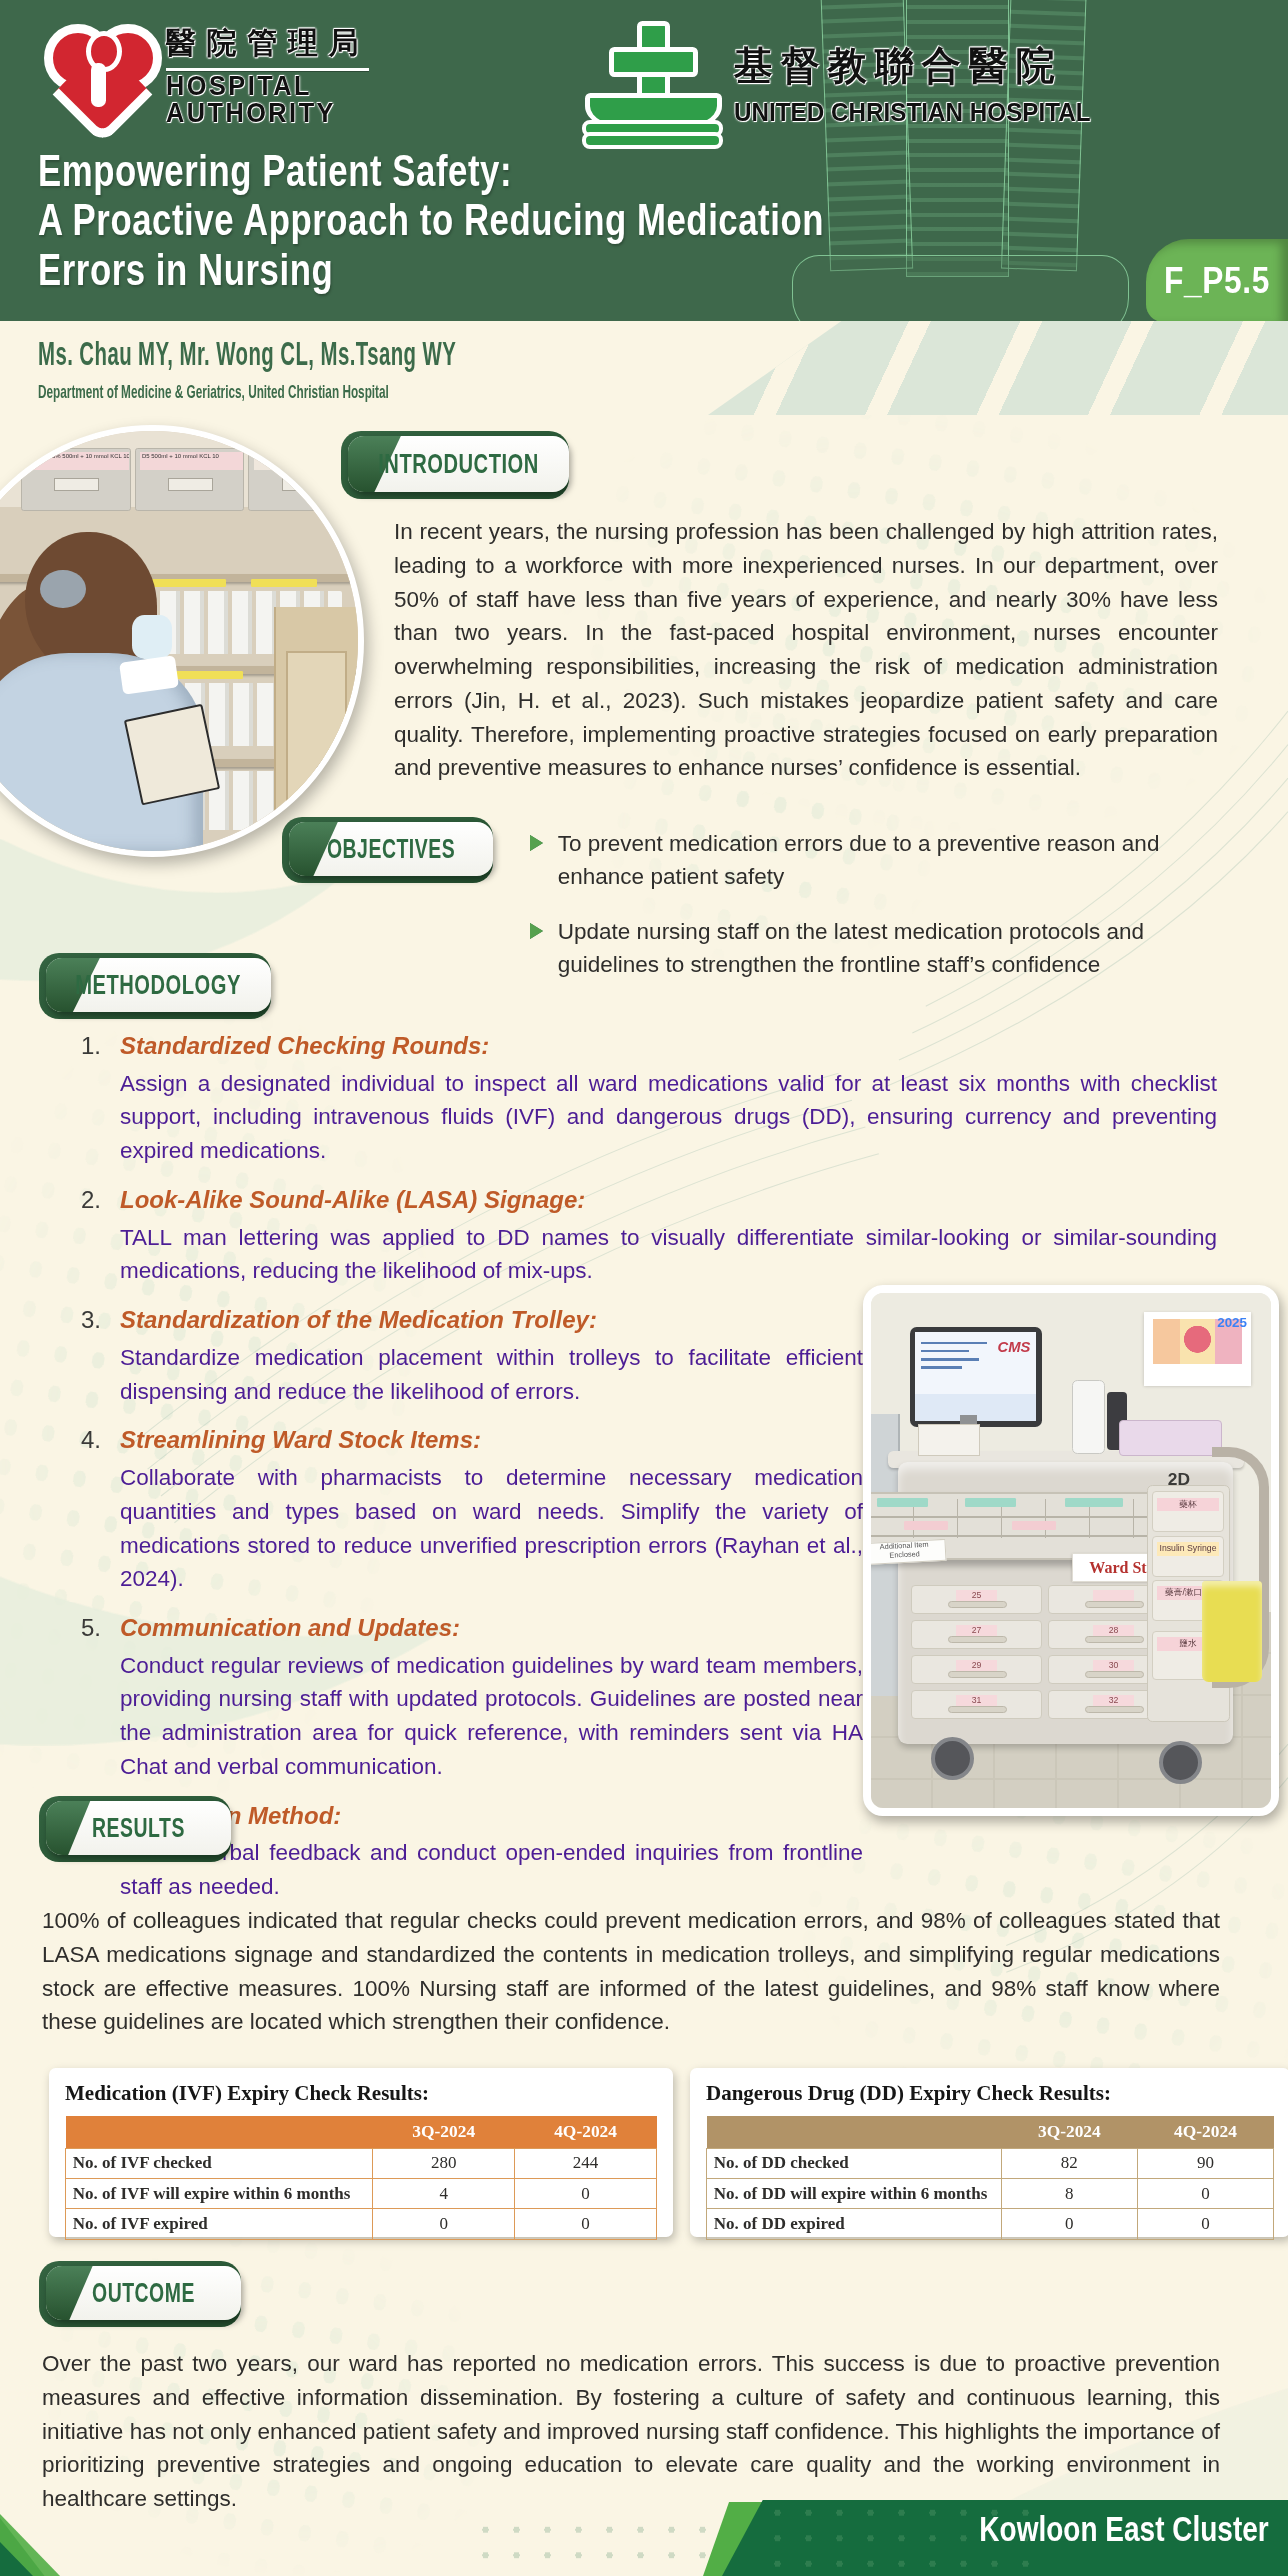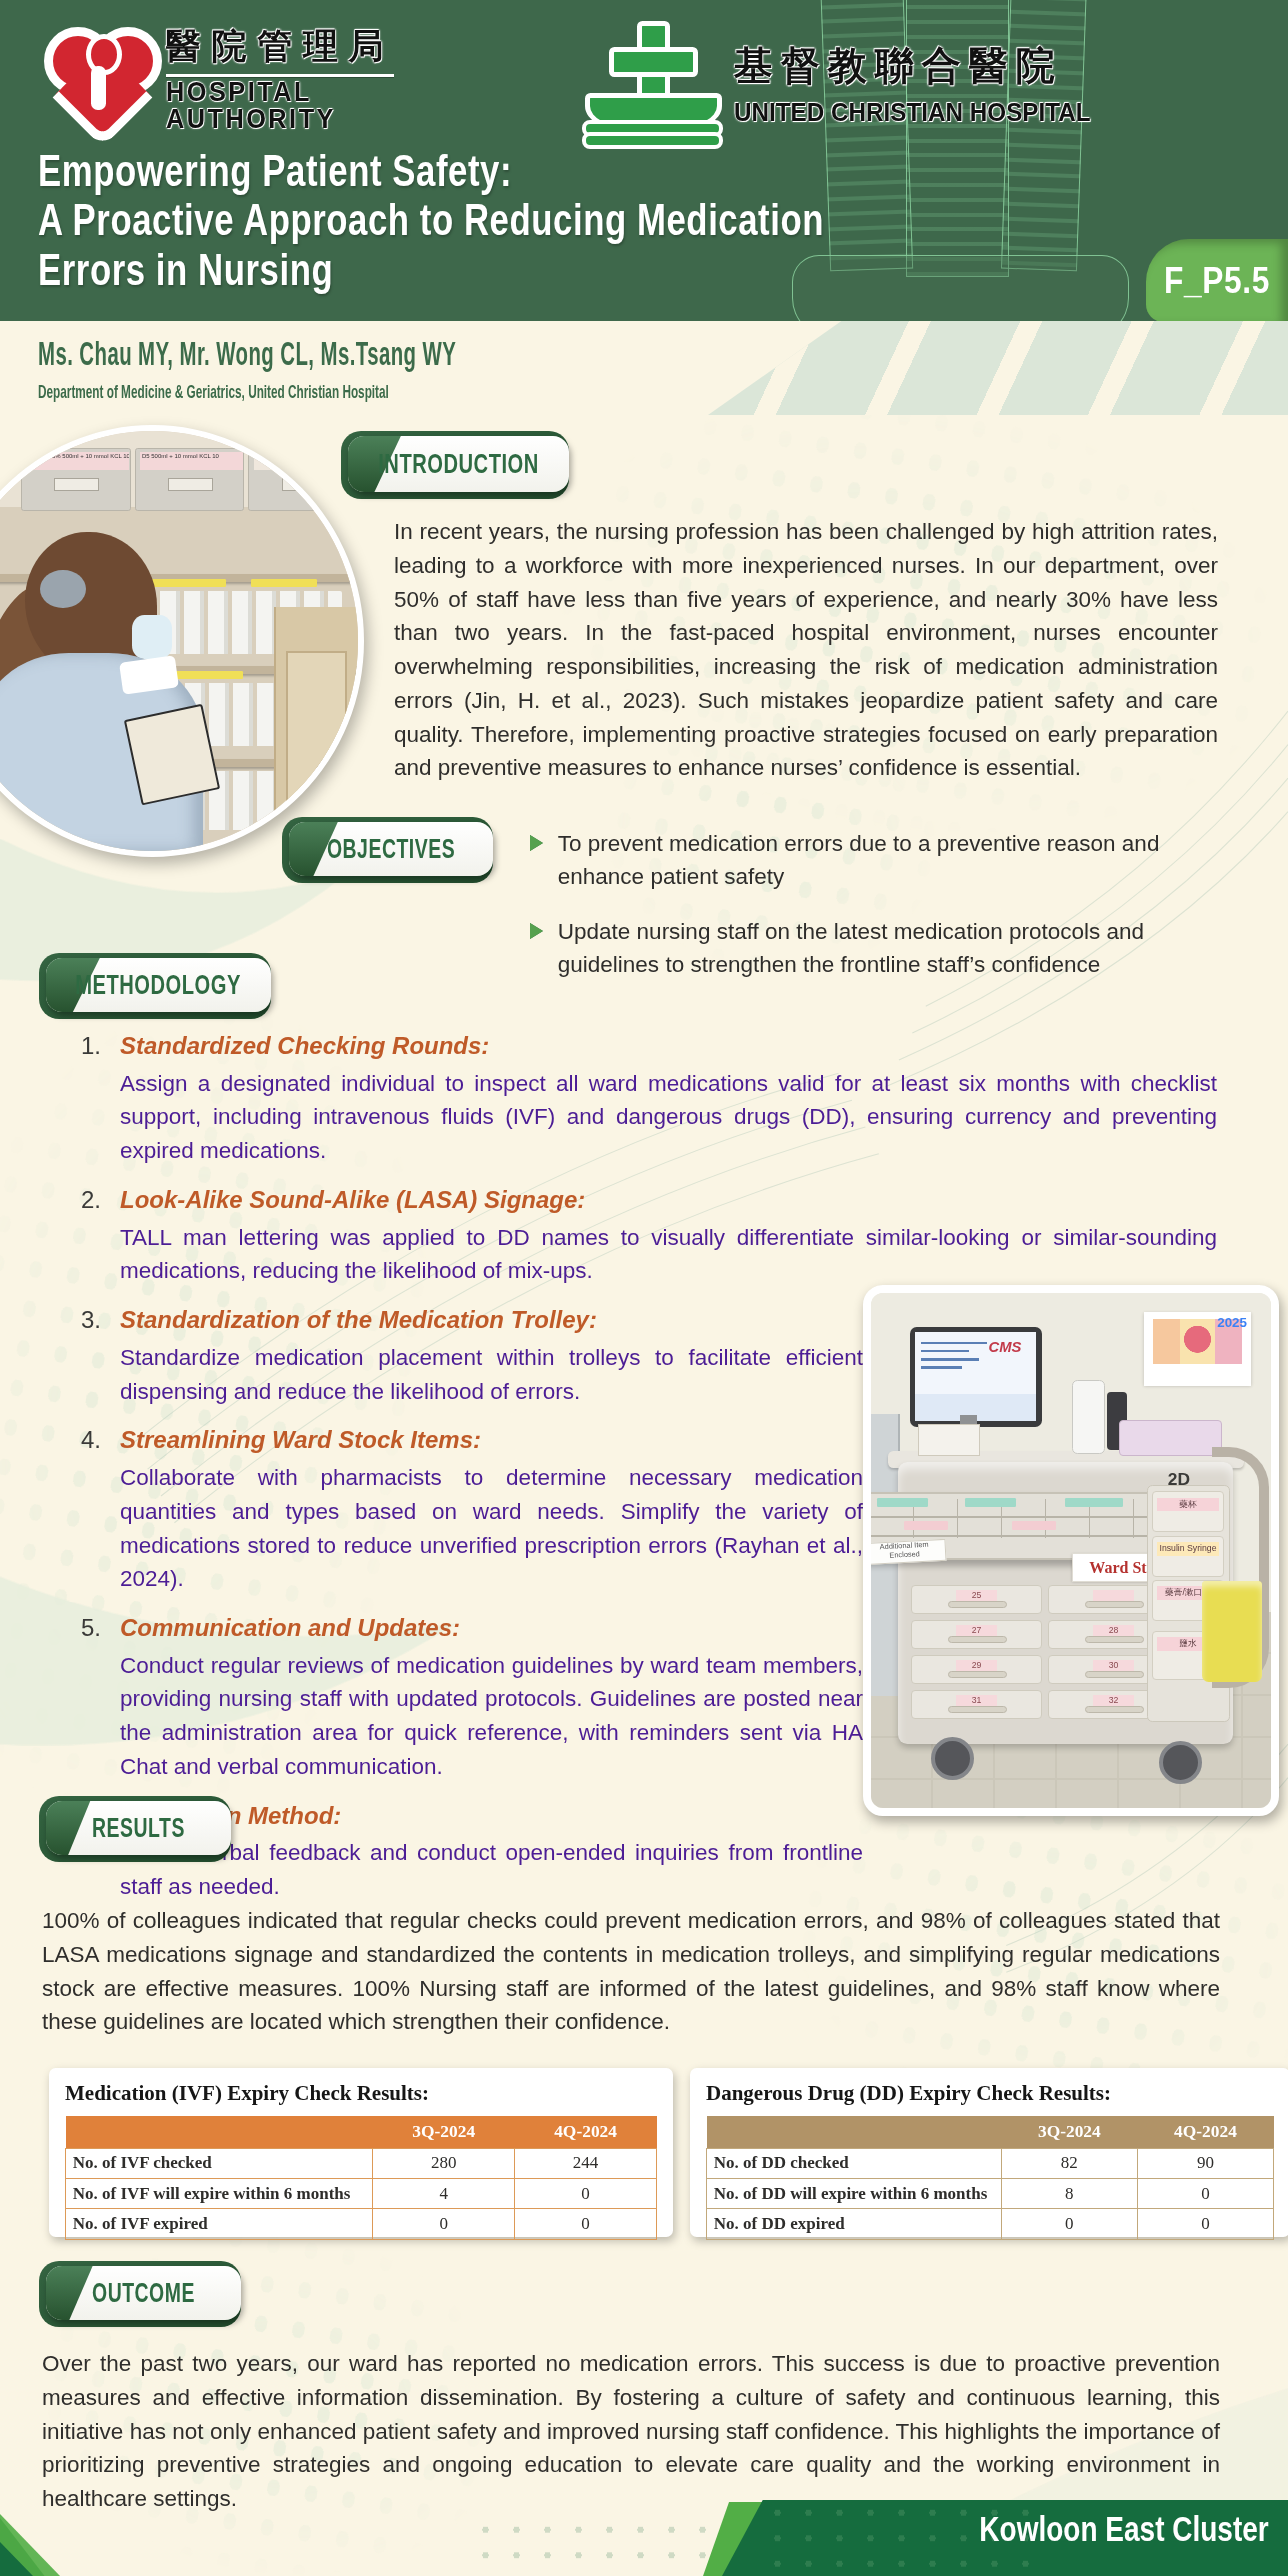--- a/index.html
+++ b/index.html
@@ -20,21 +20,21 @@
   .ha-logo{position:absolute;left:44px;top:23px;display:flex;align-items:center;}
   .ha-heart{position:relative;width:107px;height:101px;}
   .ha-heart .lobe{position:absolute;width:50px;height:50px;border:9.4px solid #fff;background:#d22630;border-radius:50%;}
   .ha-heart .lobe.r{left:50px;}
   .ha-heart .tip{position:absolute;left:23px;top:35px;width:62px;height:62px;background:#d22630;border:9.4px solid #fff;
                  transform:rotate(45deg);border-radius:0 0 17.4px 0;border-top:none;border-left:none;}
   .ha-heart .head{position:absolute;left:42px;top:6.7px;width:25.5px;height:31px;background:#d22630;border:5.4px solid #fff;border-radius:50%;}
   .ha-heart .bodyline{position:absolute;left:47px;top:39px;width:14.8px;height:44px;background:#fff;border-radius:6.7px;}
   .logotext{margin-left:14.8px;}
   .cjk{color:#111;font-weight:700;text-shadow:0 0 2px #fff,0 0 2px #fff,0 0 2.7px #fff,0.7px 0.7px 0 #fff,-0.7px -0.7px 0 #fff;}
-  .ha-cjk{font-size:35px;letter-spacing:10.7px;white-space:nowrap;}
+  .ha-cjk{font-size:30px;letter-spacing:10.7px;white-space:nowrap;}
   .ha-rule{height:2.7px;background:#fff;margin:4px 0 2.7px;box-shadow:0 0.7px 0 rgba(0,0,0,.4);}
   .ha-en{font-size:27.5px;line-height:.95;font-weight:700;letter-spacing:2.7px;color:#111;
          text-shadow:0 0 2px #fff,0 0 2.7px #fff,0.7px 0.7px 0 #fff,-0.7px -0.7px 0 #fff;transform:scaleX(.92);transform-origin:left;}
   .uch-logo{position:absolute;left:578px;top:21px;display:flex;align-items:center;}
   .uch-icon{position:relative;width:141px;height:124px;}
   .uch-cross-v{position:absolute;left:59px;top:0;width:23px;height:87px;background:#2f9e49;border:5.4px solid #fff;border-radius:5.4px;}
   .uch-cross-h{position:absolute;left:31px;top:25.5px;width:79px;height:20px;background:#2f9e49;border:5.4px solid #fff;border-radius:5.4px;}
   .uch-boat{position:absolute;left:6.7px;top:72px;width:127px;height:29.5px;background:#2f9e49;border:5.4px solid #fff;
             border-radius:5.4px 5.4px 47px 47px/5.4px 5.4px 27px 27px;}
   .uch-wave{position:absolute;left:4px;height:9.4px;width:133px;border-radius:8px;background:#2f9e49;border:4px solid #fff;}
@@ -112,21 +112,21 @@
   .floor-tiles{position:absolute;left:0;top:62%;width:100%;height:38%;
            background:repeating-linear-gradient(90deg,transparent 0 60px,#c4c0b2 60px 62px),
                       repeating-linear-gradient(180deg,transparent 0 40px,#c4c0b2 40px 42px);opacity:.5;}
   .calendar{position:absolute;right:20px;top:19px;width:107px;height:74px;background:#fff;box-shadow:0 1.3px 3.4px rgba(0,0,0,.2);}
   .calendar .art{position:absolute;left:8%;top:10%;width:84%;height:60%;
            background:radial-gradient(circle at 50% 45%,#e66a7c 0 26%,transparent 27%),
                       linear-gradient(90deg,#f6c89e 0 30%,#f9e3ae 30% 70%,#efb3c0 70% 100%);}
   .calendar .yr{position:absolute;right:4px;top:2.7px;color:#3b82f6;font-weight:700;font-size:13.4px;}
   .monitor{position:absolute;left:39px;top:34px;width:121px;height:89px;background:#3a3b3d;border-radius:6.7px;padding:5.4px;}
   .monitor .scr{width:100%;height:100%;background:linear-gradient(180deg,#f2f6fc 0 70%,#dfe9f6 70% 100%);position:relative;}
-  .scr .cms{position:absolute;right:15px;top:6.7px;color:#c23a4a;font-weight:700;font-style:italic;font-size:14.8px;text-align:center;}
+  .scr .cms{position:absolute;right:6px;top:6.7px;color:#c23a4a;font-weight:700;font-style:italic;font-size:14.8px;text-align:center;}
   .scr .ln{position:absolute;left:5.4px;width:55%;height:2.7px;background:#5a7fb5;}
   .mstand{position:absolute;left:89px;top:122px;width:17.4px;height:47px;background:#8f9193;}
   .cartbody{position:absolute;left:27px;top:169px;width:335px;height:282px;background:#dcd8d0;border-radius:9.4px;
             box-shadow:inset 0 6.7px 9.4px rgba(255,255,255,.6),0 4px 6.7px rgba(0,0,0,.2);}
   .counter{position:absolute;left:17.4px;top:158px;width:356px;height:17.4px;background:#e9e6df;border-radius:5.4px;box-shadow:0 2px 2.7px rgba(0,0,0,.2);}
   .ctop-box{position:absolute;left:47px;top:131px;width:60px;height:29.5px;background:#f4f2ec;border:1.3px solid #cfcabc;}
   .ctop-tray{position:absolute;left:248px;top:127px;width:101px;height:34px;background:#e9d9ea;border:1.3px solid #cbb6cc;border-radius:4px;}
   .ctop-dev{position:absolute;left:201px;top:87px;width:31px;height:72px;background:#f6f6f4;border:1.3px solid #c9c9c4;border-radius:5.4px;}
   .ctop-scan{position:absolute;left:236px;top:99px;width:20px;height:58px;background:#3c3c40;border-radius:4px;}
   .lbl2d{position:absolute;right:81px;top:176px;font-weight:700;font-size:17.4px;color:#3b3b39;}

